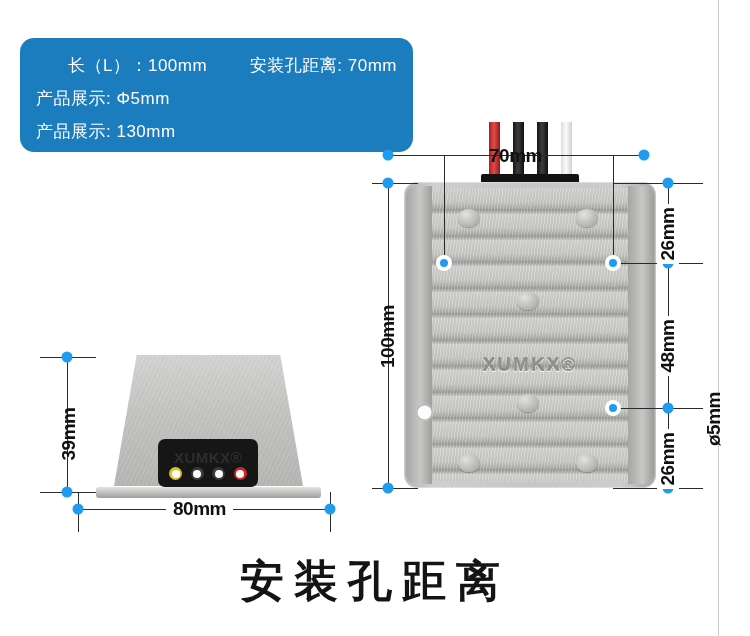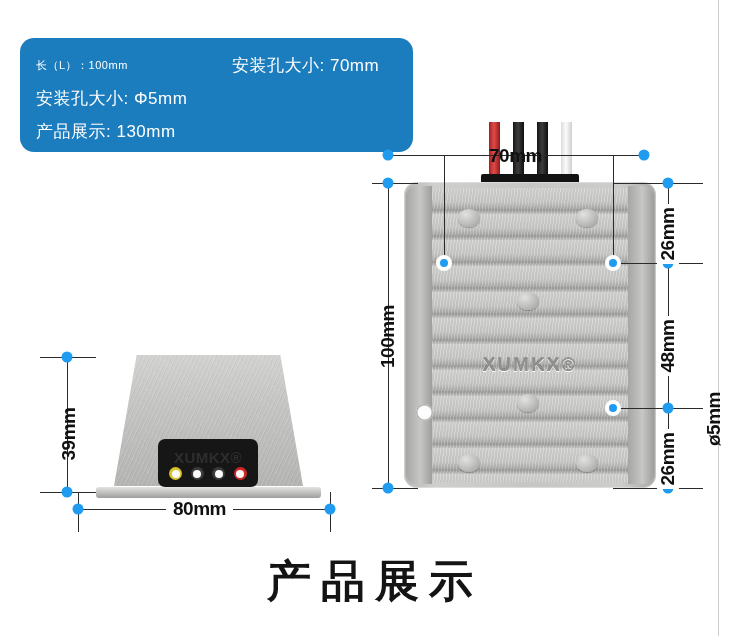--- a/index.html
+++ b/index.html
@@ -15,21 +15,21 @@
   
   .page-rule { position:absolute; top:0; left:718px; width:1px; height:636px; background:#c9ccd1; }
 
   
   .spec-box {
     position:absolute; left:20px; top:38px; width:393px; height:114px;
     background:#1b7cbe; border-radius:14px;
     padding:11px 16px 0 16px;
   }
   .spec-row { display:flex; height:33px; align-items:center; }
-  .spec-cell-left  { width:196px; color:#ffffff; font-size:11px; letter-spacing:.5px; white-space:nowrap; }
+  .spec-cell-left  { width:196px; color:#ffffff; font-size:17px; letter-spacing:.5px; white-space:nowrap;margin-left:32px; }
   .spec-cell-right { flex:1;      color:#ffffff; font-size:17px; letter-spacing:.5px; white-space:nowrap; }
 
   
   .dot {
     position:absolute; width:11px; height:11px; border-radius:50%;
     background:#1f9bf0; transform:translate(-50%,-50%); z-index:6;
   }
   .dot.ring { width:16px; height:16px; background:#1f9bf0; border:4px solid #ffffff; }
   .hline { position:absolute; height:1.4px; background:#2b2b2b; z-index:4; }
   .vline { position:absolute; width:1.4px; background:#2b2b2b; z-index:4; }
@@ -121,24 +121,24 @@
 </head>
 <body>
 
 <div id="stage">
 
   <div class="page-rule"></div>
 
   <div class="spec-box">
     <div class="spec-row">
       <div class="spec-cell-left">长（L）：100mm</div>
-      <div class="spec-cell-right">安装孔大小: 70mm</div>
+      <div class="spec-cell-right">安装孔距离: 70mm</div>
     </div>
     <div class="spec-row">
-      <div class="spec-cell-right">安装孔大小: Φ5mm</div>
+      <div class="spec-cell-right">产品展示: Φ5mm</div>
     </div>
     <div class="spec-row">
       <div class="spec-cell-right">产品展示: 130mm</div>
     </div>
   </div>
 
   <div class="view-front">
     <div class="front-body"></div>
     <div class="front-flange"></div>
     <div class="front-conn">
@@ -228,15 +228,15 @@
   <div class="dot" style="left:668px; top:408px;"></div>
   <div class="dot" style="left:668px; top:488px;"></div>
 
   <div class="dim-label vert" style="left:638px; top:223px; width:60px; text-align:center; background:#fff;">26mm</div>
   <div class="dim-label vert" style="left:638px; top:335px; width:60px; text-align:center; background:#fff;">48mm</div>
   <div class="dim-label vert" style="left:638px; top:448px; width:60px; text-align:center; background:#fff;">26mm</div>
 
   <div class="dim-label vert" style="left:679px; top:408px; width:70px; text-align:center;">ø5mm</div>
 
   <div style="position:absolute; left:0; right:0; top:552px; text-align:center;
-              font-size:44px; font-weight:bold; color:#141414; letter-spacing:10px;">产品展示</div>
+              font-size:44px; font-weight:bold; color:#141414; letter-spacing:10px;">安装孔距离</div>
 
 </div>
 
 </body></html>

